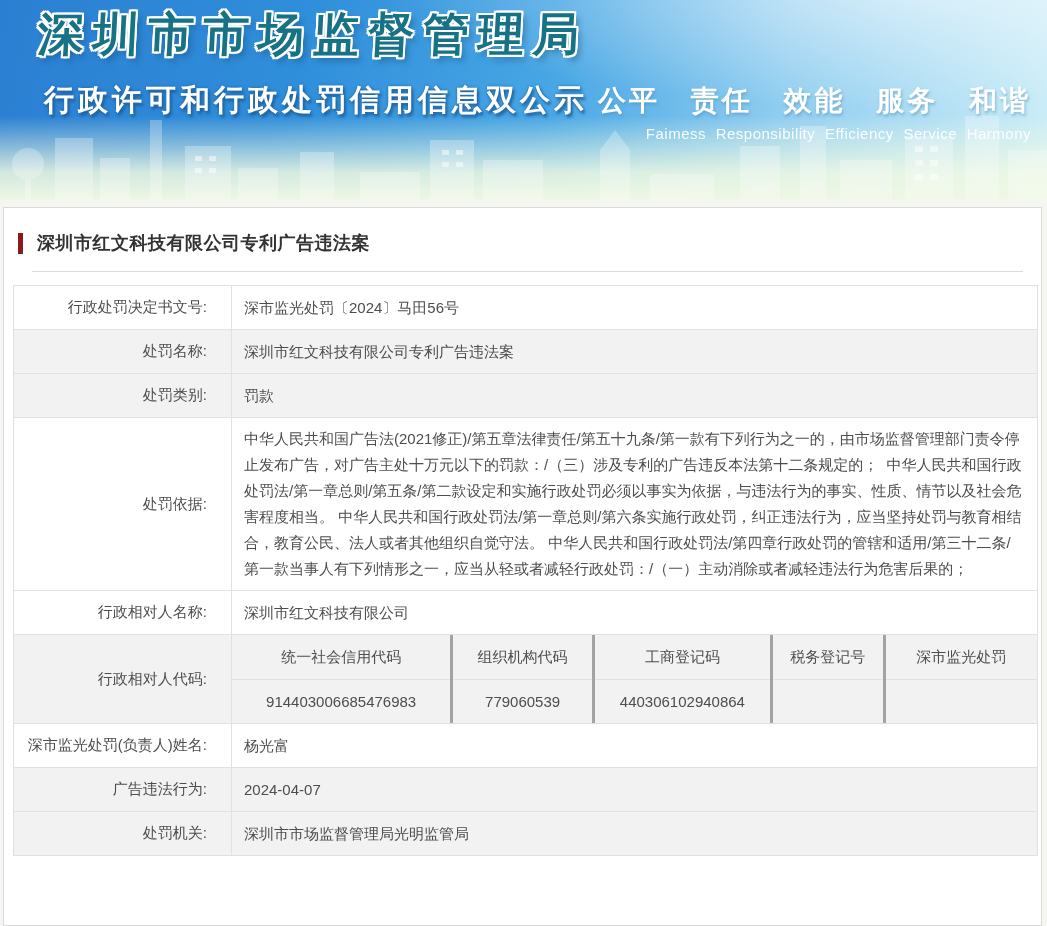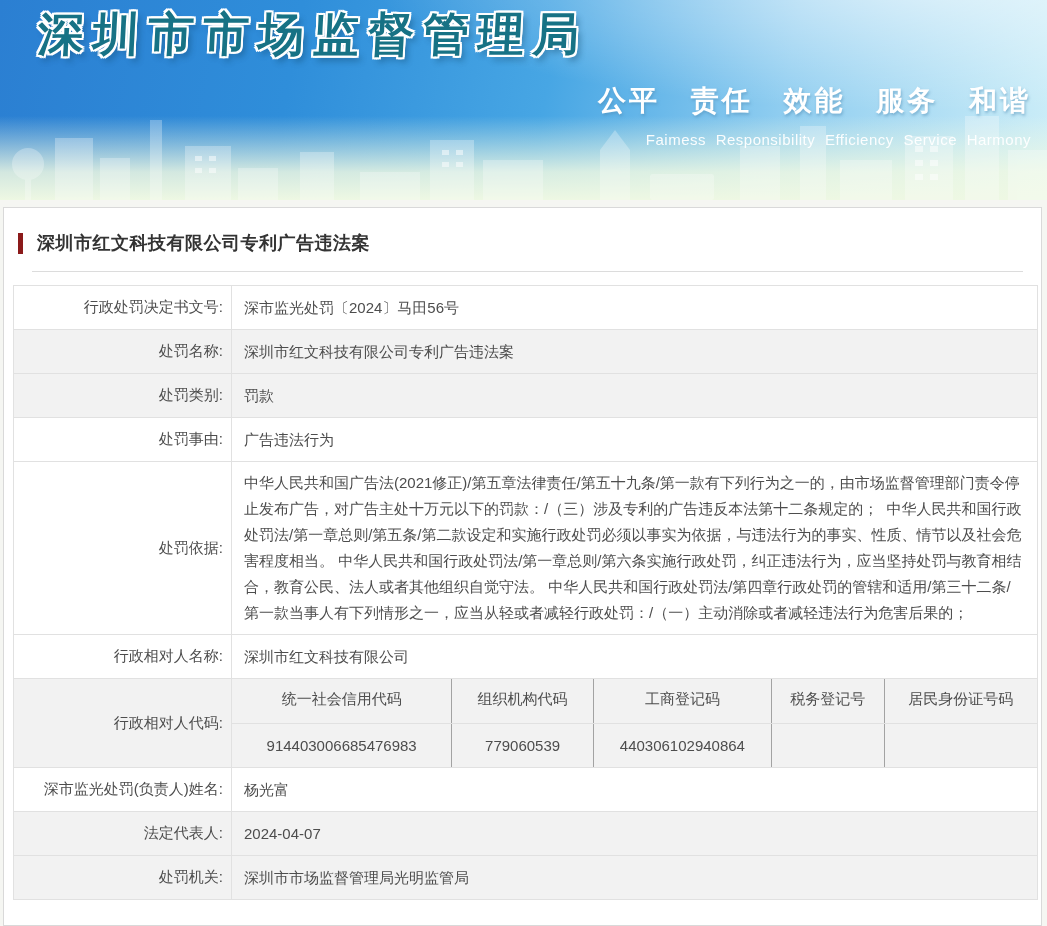--- a/index.html
+++ b/index.html
@@ -32,21 +32,21 @@
     font-size:30px; font-weight:bold; letter-spacing:4px;
     color:#fff; white-space:nowrap;
     text-shadow: 0 0 3px rgba(30,100,160,.95), 2px 3px 3px rgba(30,90,150,.85);
   }
   .slogan { position:absolute; right:16px; top:82px; text-align:right; color:#fff; }
   .slogan-cn {
     font-size:28px; font-weight:bold; letter-spacing:3px; word-spacing:20px;
     white-space:nowrap; text-shadow:1px 2px 3px rgba(80,140,180,.55);
   }
   .slogan-en {
-    margin-top:11px; font-size:15px; letter-spacing:.5px; word-spacing:5px;
+    margin-top:5px; font-size:15px; letter-spacing:.5px; word-spacing:5px;
     color:rgba(255,255,255,.95); white-space:nowrap;
   }
   .skyline { position:absolute; left:0; bottom:0; width:1047px; height:120px; }
 
   
   .content {
     margin:7px 5px 0 3px; min-height:719px;
     background:#fff; border:1px solid #d9d9d9;
   }
   .page-title-row { display:flex; align-items:center; padding:23px 0 0 14px; }
@@ -55,28 +55,28 @@
   .divider { border:none; border-top:1px solid #dcdcdc; margin:16px 18px 13px 28px; }
 
   
   table.penalty {
     border-collapse:collapse; table-layout:fixed;
     margin-left:9px; width:1025px;
     font-size:15px; color:#4d4d4d;
   }
   table.penalty > tbody > tr > td { border:1px solid #e1e1e1; vertical-align:middle; }
   table.penalty tr.shaded { background:#f2f2f2; }
-  .label-cell { width:218px; text-align:right; padding:11px 8px 11px 4px; }
+  .label-cell { width:218px; text-align:right; padding:11px 24px 11px 4px; }
   .value-cell { text-align:left; padding:11px 14px 11px 12px; line-height:21px; }
   .value-cell.multiline { line-height:26px; padding:8px 14px 8px 12px; white-space:pre-wrap; }
   .codes-cell { padding:0; }
   table.codes { border-collapse:collapse; width:100%; text-align:center; font-size:15px; color:#4d4d4d; }
-  table.codes td { height:44px; border:none; border-left:1px solid #a3a3a3; padding:0 4px; }
+  table.codes td { height:44px; border:none; border-left:3px solid #a3a3a3; padding:0 4px; }
   table.codes td:first-child { border-left:none; }
-  table.codes tr:first-child td { border-bottom:1px solid #e1e1e1;font-family:Liberation Mono, monospace; }
+  table.codes tr:first-child td { border-bottom:1px solid #e1e1e1; }
   table.codes td:nth-child(1){ width:27.3%; }
   table.codes td:nth-child(2){ width:17.6%; }
   table.codes td:nth-child(3){ width:22.1%; }
   table.codes td:nth-child(4){ width:14.0%; }
   table.codes td:nth-child(5){ width:19.0%; }
 </style>
 </head>
 <body>
 
 <div class="banner">
@@ -114,20 +114,21 @@
         <rect x="456" y="70" width="7" height="5"></rect>
       <rect x="442" y="82" width="7" height="5"></rect>
         <rect x="456" y="82" width="7" height="5"></rect>
       <rect x="195" y="76" width="7" height="5"></rect>
         <rect x="209" y="76" width="7" height="5"></rect>
       <rect x="195" y="88" width="7" height="5"></rect>
         <rect x="209" y="88" width="7" height="5"></rect>
     </g>
   </svg>
   <div class="banner-title">深圳市市场监督管理局</div>
+  <div class="banner-subtitle">行政许可和行政处罚信用信息双公示</div>
   <div class="slogan">
     <div class="slogan-cn">公平 责任 效能 服务 和谐</div>
     <div class="slogan-en">Faimess Responsibility Efficiency Service Harmony</div>
   </div>
 </div>
 
 <div class="content">
   <div class="page-title-row">
     <span class="title-bar"></span>
     <span class="page-title">深圳市红文科技有限公司专利广告违法案</span>
@@ -141,60 +142,56 @@
         </tr>
         <tr class="shaded">
           <td class="label-cell">处罚名称:</td>
           <td class="value-cell">深圳市红文科技有限公司专利广告违法案</td>
         </tr>
         <tr class="shaded">
           <td class="label-cell">处罚类别:</td>
           <td class="value-cell">罚款</td>
         </tr>
         <tr>
-          <td class="label-cell">处罚事由:</td>
-          <td class="value-cell">广告违法行为</td>
-        </tr>
-        <tr>
           <td class="label-cell">处罚依据:</td>
           <td class="value-cell multiline">中华人民共和国广告法(2021修正)/第五章法律责任/第五十九条/第一款有下列行为之一的，由市场监督管理部门责令停止发布广告，对广告主处十万元以下的罚款：/（三）涉及专利的广告违反本法第十二条规定的；  中华人民共和国行政处罚法/第一章总则/第五条/第二款设定和实施行政处罚必须以事实为依据，与违法行为的事实、性质、情节以及社会危害程度相当。 中华人民共和国行政处罚法/第一章总则/第六条实施行政处罚，纠正违法行为，应当坚持处罚与教育相结合，教育公民、法人或者其他组织自觉守法。 中华人民共和国行政处罚法/第四章行政处罚的管辖和适用/第三十二条/第一款当事人有下列情形之一，应当从轻或者减轻行政处罚：/（一）主动消除或者减轻违法行为危害后果的；</td>
         </tr>
         <tr>
           <td class="label-cell">行政相对人名称:</td>
           <td class="value-cell">深圳市红文科技有限公司</td>
         </tr>
         <tr class="shaded">
           <td class="label-cell">行政相对人代码:</td>
           <td class="value-cell codes-cell">
             <table class="codes">
               <tbody>
                 <tr>
                   <td class="codes-head">统一社会信用代码</td>
                   <td class="codes-head">组织机构代码</td>
                   <td class="codes-head">工商登记码</td>
                   <td class="codes-head">税务登记号</td>
-                  <td class="codes-head">居民身份证号码</td>
+                  <td class="codes-head">深市监光处罚</td>
                 </tr>
                 <tr>
                   <td class="codes-val">914403006685476983</td>
                   <td class="codes-val">779060539</td>
                   <td class="codes-val">440306102940864</td>
                   <td class="codes-val"></td>
                   <td class="codes-val"></td>
                 </tr>
               </tbody>
             </table>
           </td>
         </tr>
         <tr>
           <td class="label-cell">深市监光处罚(负责人)姓名:</td>
           <td class="value-cell">杨光富</td>
         </tr>
         <tr class="shaded">
-          <td class="label-cell">法定代表人:</td>
+          <td class="label-cell">广告违法行为:</td>
           <td class="value-cell">2024-04-07</td>
         </tr>
         <tr class="shaded">
           <td class="label-cell">处罚机关:</td>
           <td class="value-cell">深圳市市场监督管理局光明监管局</td>
         </tr>
       </tbody>
   </table>
 </div>
 

